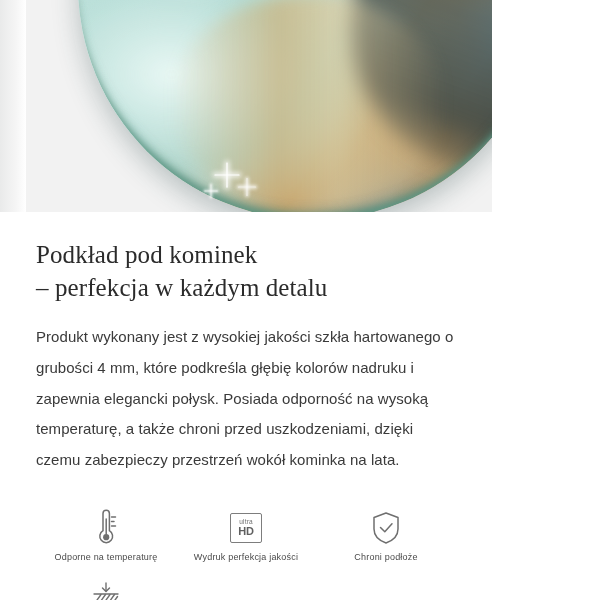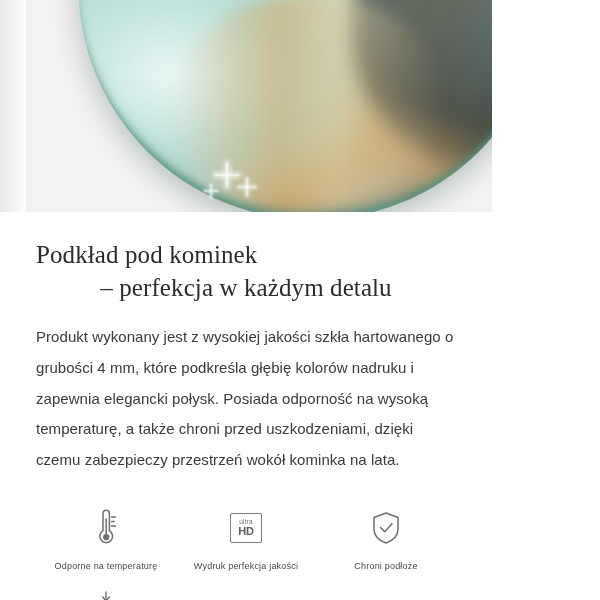--- a/index.html
+++ b/index.html
@@ -162,21 +162,20 @@
     margin: 26px 0 0 0;
     font-family: "Liberation Serif", serif;
     font-size: 25px;
     line-height: 1.32;
     font-weight: 400;
     color: #2b2b2b;
     letter-spacing: 0.1px;
   }
   .headline .line2 {
     display: block;
-    text-align: center;
   }
   .paragraph {
     margin: 18px 0 0 0;
     font-size: 15px;
     line-height: 2.05;
     color: #3a3a3a;
     max-width: 540px;
     letter-spacing: 0.05px;
   }
 
@@ -196,21 +195,20 @@
     padding-top: 6px;
   }
   .feature-icon {
     width: 54px;
     height: 48px;
     display: flex;
     align-items: center;
     justify-content: center;
   }
   .feature-label {
-    margin-top: 9px;
     font-size: 9px;
     color: #4a4a4a;
     text-align: center;
     letter-spacing: 0.2px;
   }
   .ultrahd-box {
     width: 30px;
     height: 28px;
     border: 1.6px solid #7d7d7d;
     border-radius: 2px;

